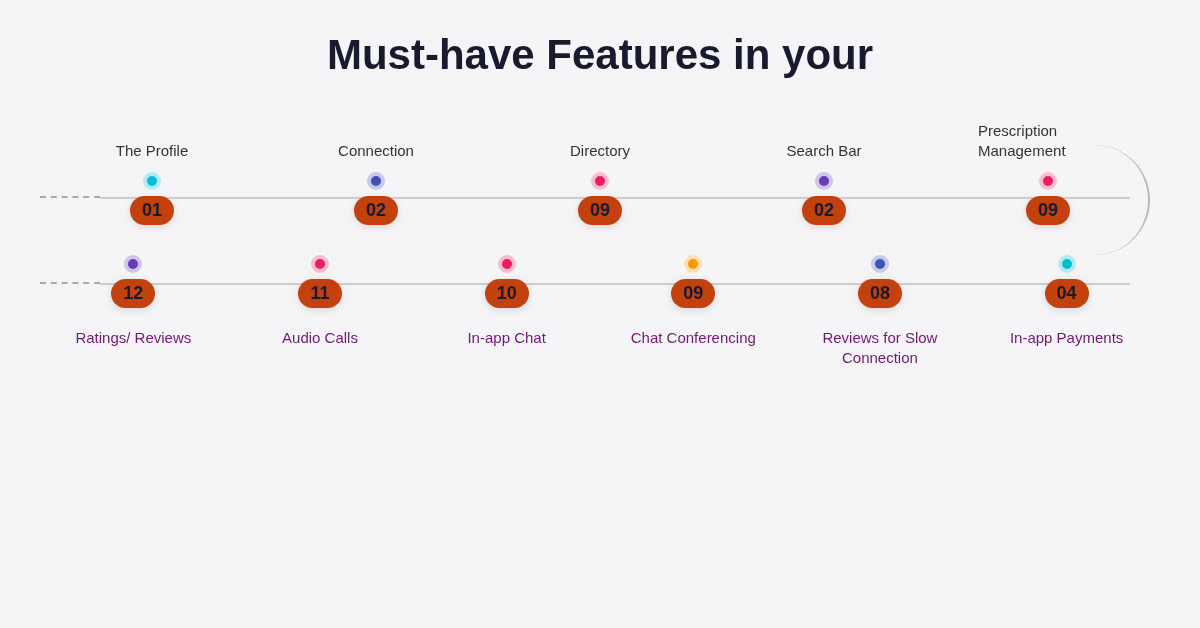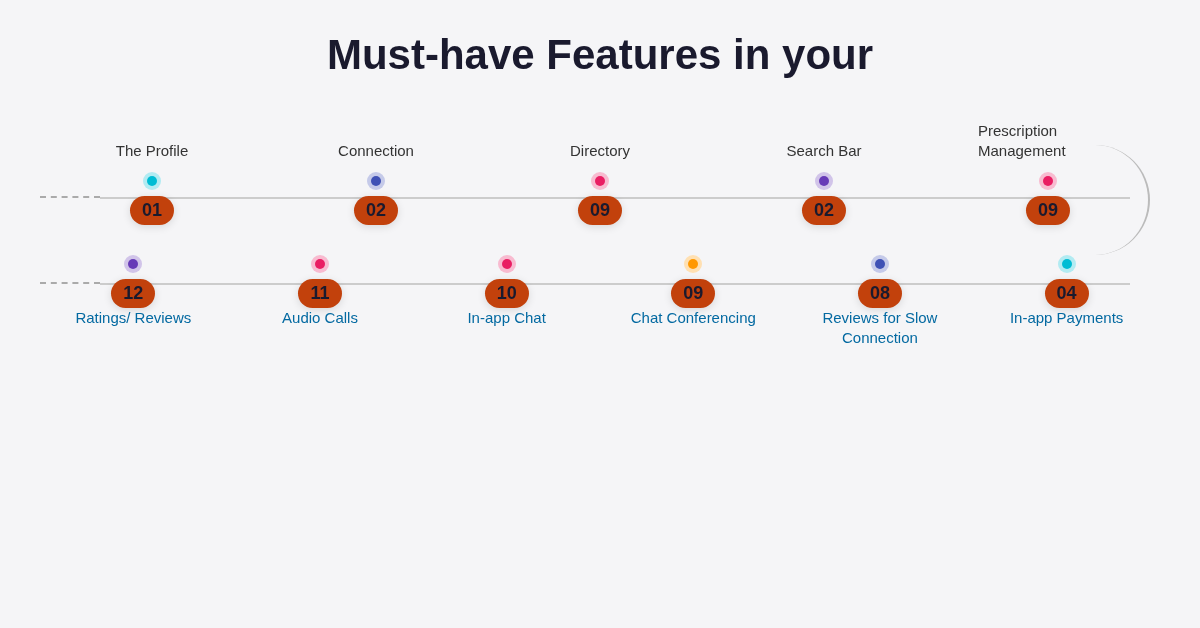--- a/index.html
+++ b/index.html
@@ -171,24 +171,24 @@
     .feature-item-bottom {
       display: flex;
       flex-direction: column;
       align-items: center;
       width: 140px;
     }
 
     .feature-label-bottom {
       font-size: 15px;
       font-weight: 500;
-      color: #0369a1;
+      color: #701a75;
       text-align: center;
       line-height: 1.3;
-      margin-top: 0;
+      margin-top: 20px;
       min-height: 40px;
       display: flex;
       align-items: flex-start;
       justify-content: center;
     }
   </style>
 </head>
 <body>
 
 <div class="container">

